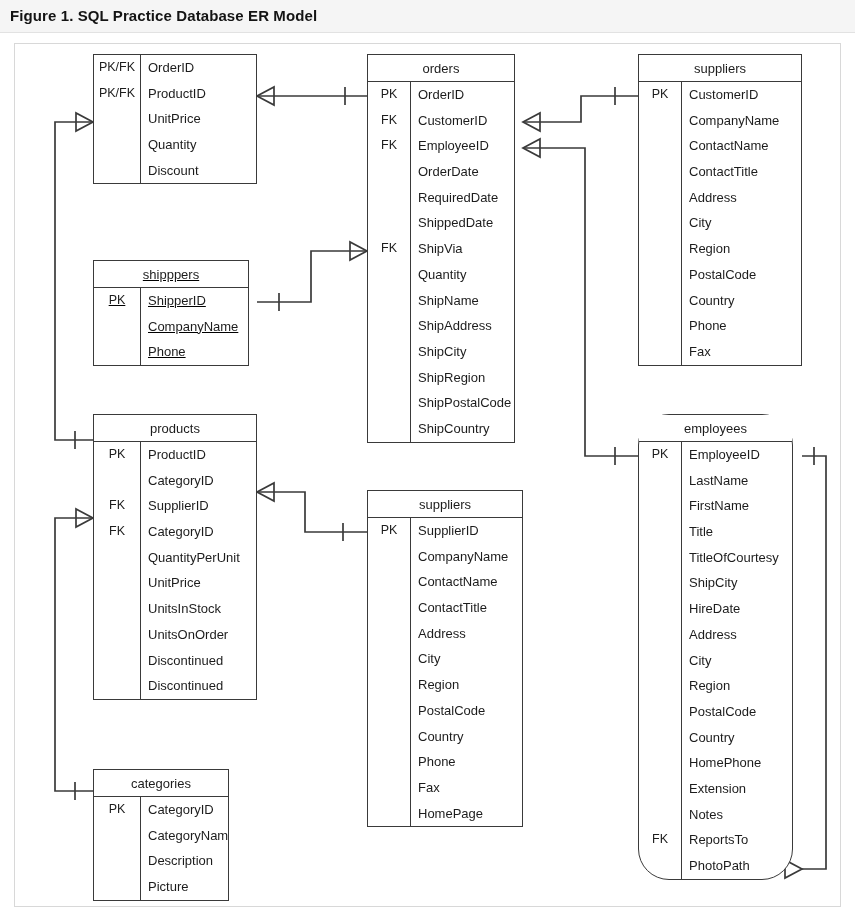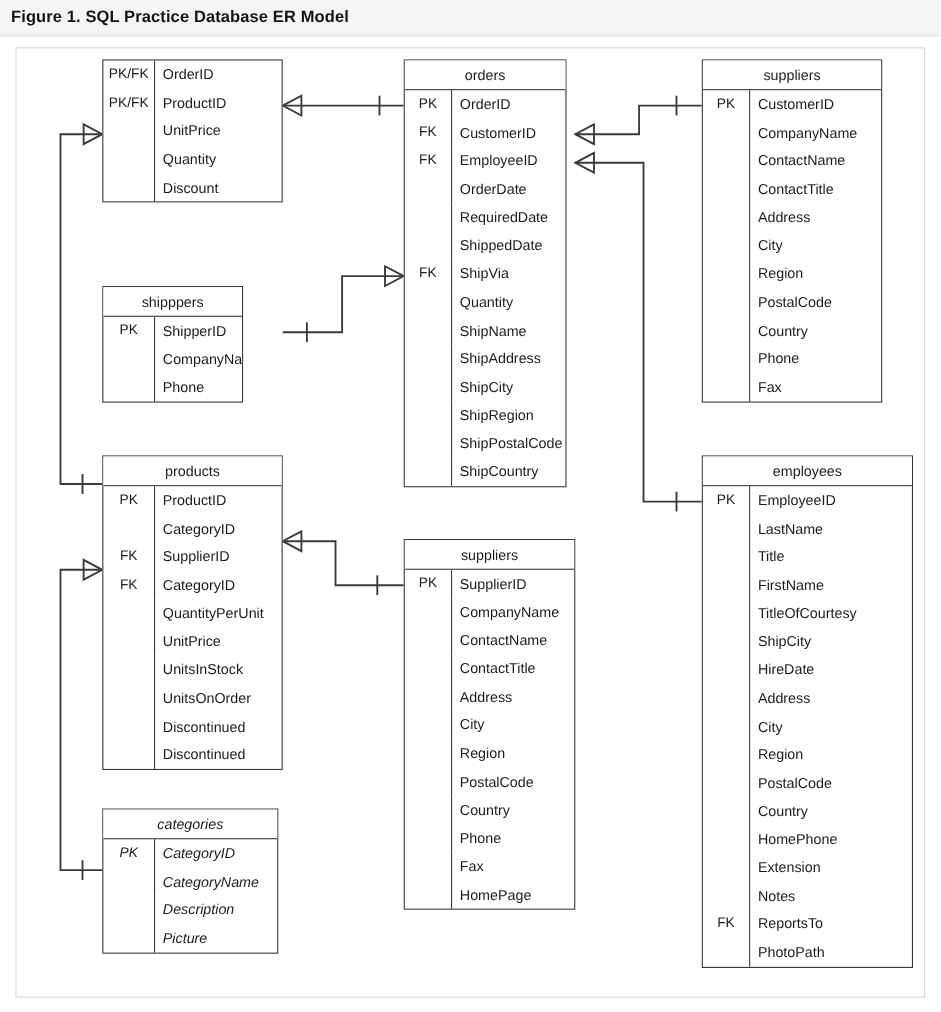--- a/index.html
+++ b/index.html
@@ -294,21 +294,21 @@
           <div class="attr-row">
             <div class="attr-key" style="width: 42px;"></div>
             <div class="attr-name">Phone</div>
           </div>
           <div class="attr-row">
             <div class="attr-key" style="width: 42px;"></div>
             <div class="attr-name">Fax</div>
           </div>
         </div>
       </div>
-      <div class="entity" style="left: 78px; top: 216px; width: 128px;">
+      <div class="entity" style="left: 78px; top: 216px; width: 156px; text-decoration: underline;">
         <div class="entity-title">shipppers</div>
         <div class="entity-body">
           <div class="attr-row">
             <div class="attr-key" style="width: 46px;">PK</div>
             <div class="attr-name">ShipperID</div>
           </div>
           <div class="attr-row">
             <div class="attr-key" style="width: 46px;"></div>
             <div class="attr-name">CompanyName</div>
           </div>
@@ -409,38 +409,38 @@
           <div class="attr-row">
             <div class="attr-key" style="width: 42px;"></div>
             <div class="attr-name">Fax</div>
           </div>
           <div class="attr-row">
             <div class="attr-key" style="width: 42px;"></div>
             <div class="attr-name">HomePage</div>
           </div>
         </div>
       </div>
-      <div class="entity" style="left: 623px; top: 370px; width: 192px;">
+      <div class="entity" style="left: 623px; top: 370px; width: 155px; border-radius: 31px;">
         <div class="entity-title">employees</div>
         <div class="entity-body">
           <div class="attr-row">
             <div class="attr-key" style="width: 42px;">PK</div>
             <div class="attr-name">EmployeeID</div>
           </div>
           <div class="attr-row">
             <div class="attr-key" style="width: 42px;"></div>
             <div class="attr-name">LastName</div>
           </div>
           <div class="attr-row">
             <div class="attr-key" style="width: 42px;"></div>
+            <div class="attr-name">FirstName</div>
+          </div>
+          <div class="attr-row">
+            <div class="attr-key" style="width: 42px;"></div>
             <div class="attr-name">Title</div>
-          </div>
-          <div class="attr-row">
-            <div class="attr-key" style="width: 42px;"></div>
-            <div class="attr-name">FirstName</div>
           </div>
           <div class="attr-row">
             <div class="attr-key" style="width: 42px;"></div>
             <div class="attr-name">TitleOfCourtesy</div>
           </div>
           <div class="attr-row">
             <div class="attr-key" style="width: 42px;"></div>
             <div class="attr-name">ShipCity</div>
           </div>
           <div class="attr-row">
@@ -482,21 +482,21 @@
           <div class="attr-row">
             <div class="attr-key" style="width: 42px;">FK</div>
             <div class="attr-name">ReportsTo</div>
           </div>
           <div class="attr-row">
             <div class="attr-key" style="width: 42px;"></div>
             <div class="attr-name">PhotoPath</div>
           </div>
         </div>
       </div>
-      <div class="entity" style="left: 78px; top: 691px; width: 160px; font-style: italic;">
+      <div class="entity" style="left: 78px; top: 725px; width: 136px;">
         <div class="entity-title">categories</div>
         <div class="entity-body">
           <div class="attr-row">
             <div class="attr-key" style="width: 46px;">PK</div>
             <div class="attr-name">CategoryID</div>
           </div>
           <div class="attr-row">
             <div class="attr-key" style="width: 46px;"></div>
             <div class="attr-name">CategoryName</div>
           </div>

